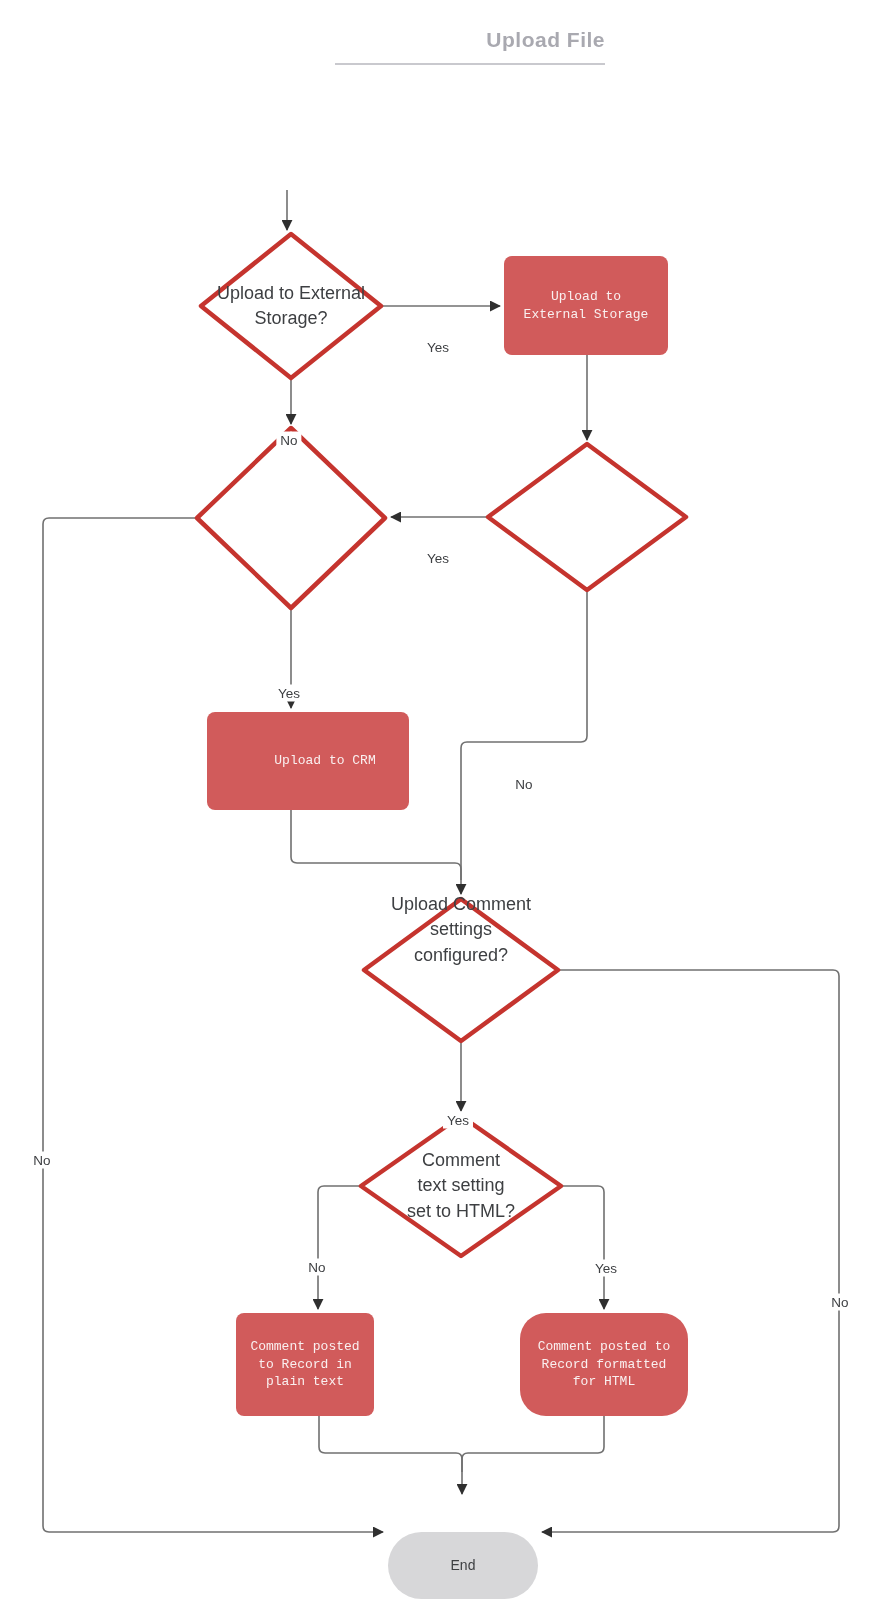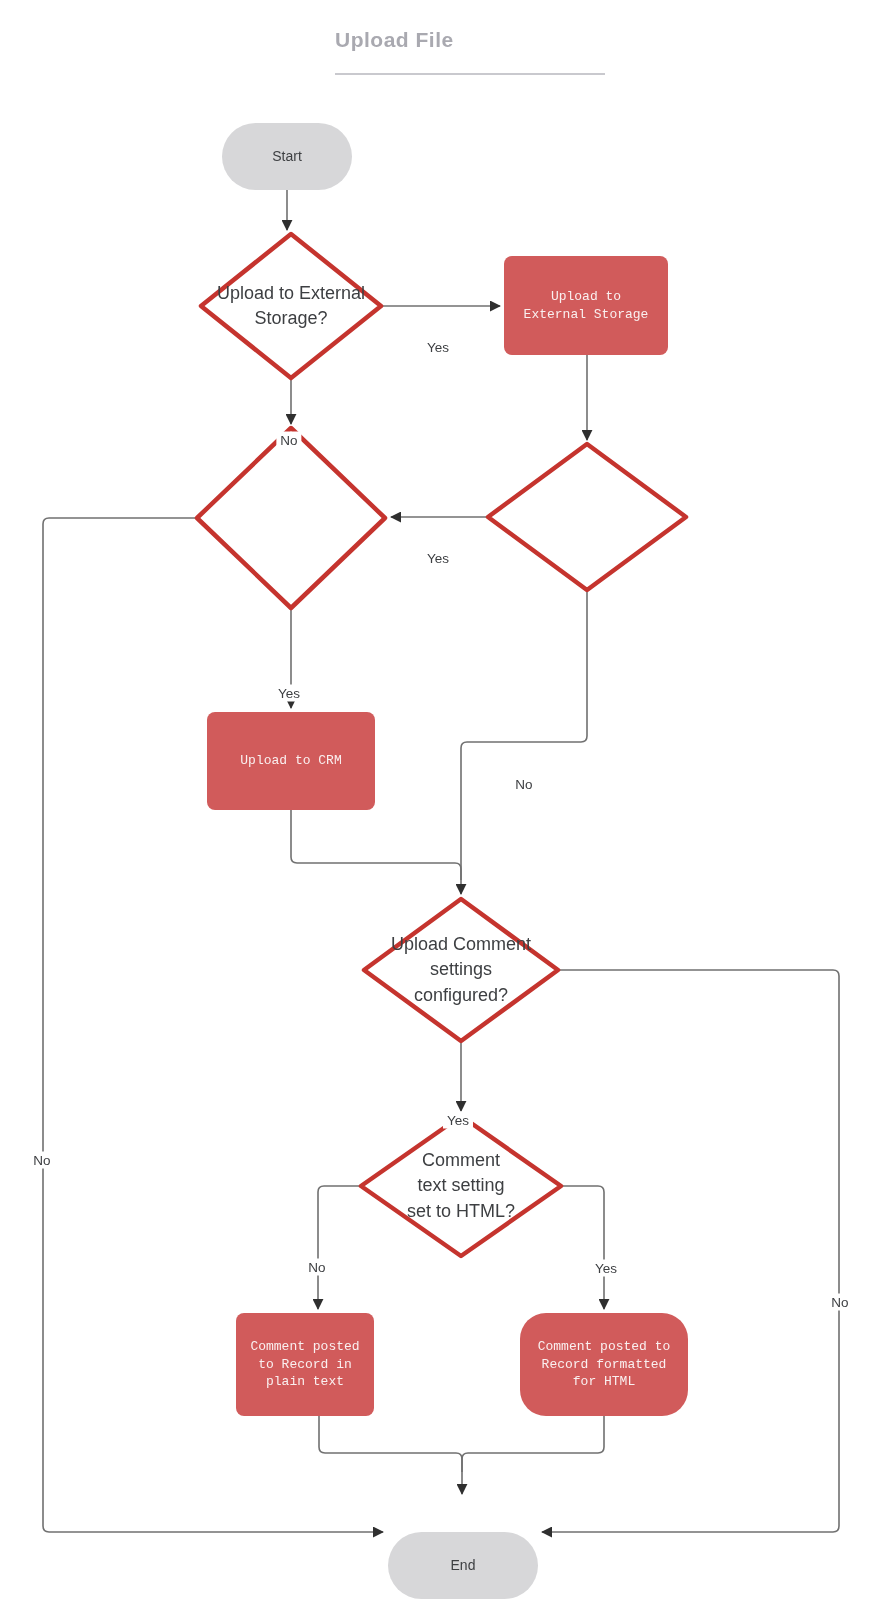--- a/index.html
+++ b/index.html
@@ -15,23 +15,23 @@
         text-align:center;font-size:13px;line-height:1.35;color:var(--node-text,#3d3f42);}
   .terminator{background:var(--terminator-fill,#d7d7d9);border-radius:34px;font-size:14px;}
   .process{background:var(--process-fill,#d15b5b);border-radius:8px;color:var(--process-text,#faf0f0);}
   .process .inner{width:100%;padding:0 12px;font-family:Liberation Mono, monospace;}
   .decision-label{position:absolute;display:flex;align-items:center;justify-content:center;
         text-align:center;font-size:18px;line-height:1.4;color:var(--node-text,#3d3f42);}
   .decision-label .inner{width:100%;}
   .edge-label{position:absolute;transform:translate(-50%,-50%);background:#ffffff;
         padding:1px 4px;font-size:13.5px;color:var(--node-text,#3d3f42);white-space:nowrap;margin-top:42px;}
   .diagram-title{
-    position:absolute;left:335px;top:28px;width:270px;text-align:left;
+    position:absolute;left:335px;top:28px;width:270px;text-align:right;
     font-size:21px;font-weight:bold;letter-spacing:.5px;color:var(--title-text,#a9a9b0);
-    padding-bottom:21px;border-bottom:2px solid var(--title-rule,#c9c9ce);
+    padding-bottom:11px;border-bottom:2px solid var(--title-rule,#c9c9ce);
   }
 </style>
 </head>
 <body>
 
 <div id="canvas">
 
   <svg class="connectors" width="883" height="1600" viewBox="0 0 883 1600">
     <defs>
       <marker id="arrow" viewBox="0 0 12 12" refX="11" refY="6" markerWidth="11" markerHeight="11" markerUnits="userSpaceOnUse" orient="auto">
@@ -57,44 +57,43 @@
 
     <polygon class="diamond" points="291,234 381,306 291,378 201,306"></polygon>
     <polygon class="diamond" points="291,428 385,518 291,608 197,518"></polygon>
     <polygon class="diamond" points="587,444 686,517 587,590 488,517"></polygon>
     <polygon class="diamond" points="461,899 558,970 461,1041 364,970"></polygon>
     <polygon class="diamond" points="461,1116 561,1186 461,1256 361,1186"></polygon>
   </svg>
 
   <div class="diagram-title">Upload File</div>
 
-  <div class="node terminator" style="left:222px;top:123px;width:130px;height:67px;">Start</div>
 
   <div class="node process" style="left:504px;top:256px;width:164px;height:99px;">
     <div class="inner">Upload to External Storage</div>
   </div>
 
-  <div class="node process" style="left:207px;top:712px;width:168px;height:98px;">
+  <div class="node process" style="left:207px;top:712px;width:168px;height:98px;padding-left:34px;">
     <div class="inner">Upload to CRM</div>
   </div>
 
   <div class="node process" style="left:236px;top:1313px;width:138px;height:103px;">
     <div class="inner">Comment posted to Record in plain text</div>
   </div>
 
   <div class="node process" style="left:520px;top:1313px;width:168px;height:103px;border-radius:26px;">
     <div class="inner">Comment posted to Record formatted for HTML</div>
   </div>
 
   <div class="node terminator" style="left:388px;top:1499px;width:150px;height:67px;margin-top:33px;">End</div>
 
   <div class="decision-label" style="left:216px;top:266px;width:150px;height:80px;">
     <div class="inner">Upload to External Storage?</div>
   </div>
-  <div class="decision-label" style="left:381px;top:930px;width:160px;height:80px;">
+  <div class="decision-label" style="left:381px;top:890px;width:160px;height:80px;">
     <div class="inner">Upload Comment settings configured?</div>
   </div>
   <div class="decision-label" style="left:406px;top:1146px;width:110px;height:80px;">
     <div class="inner">Comment text setting set to HTML?</div>
   </div>
 
   <div class="edge-label" style="left:438px;top:305px;">Yes</div>
   <div class="edge-label" style="left:289px;top:398px;">No</div>
   <div class="edge-label" style="left:438px;top:516px;">Yes</div>
   <div class="edge-label" style="left:289px;top:651px;">Yes</div>

